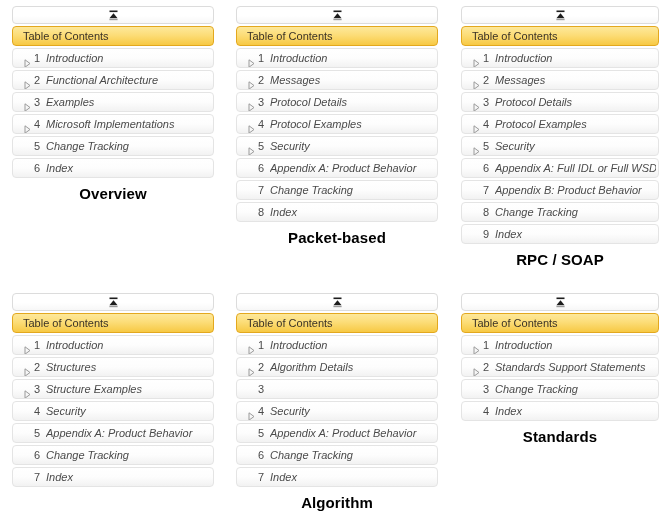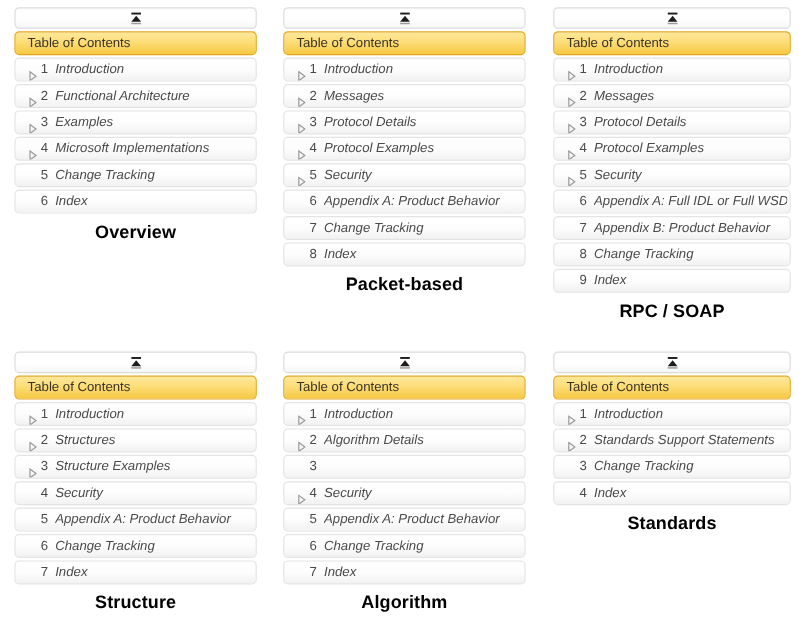--- a/index.html
+++ b/index.html
@@ -369,21 +369,20 @@
         <span class="label">Appendix A: Product Behavior</span>
       </div>
       <div class="toc-row">
         <span class="num">6</span>
         <span class="label">Change Tracking</span>
       </div>
       <div class="toc-row">
         <span class="num">7</span>
         <span class="label">Index</span>
       </div>
-      <div class="caption">Structure</div>
     </div>
     <div class="panel" style="left: 236px; top: 293px; width: 202px;">
       <div class="toc-header">
         <span class="collapse-icon">
           <svg viewBox="0 0 13 11" width="13" height="11" class="collapse-icon">
             <rect x="2.5" y="0.5" width="8" height="1.6" fill="#1d1d1d"></rect>
             <polygon points="6.5,3.2 10.6,8.2 2.4,8.2" fill="#1d1d1d"></polygon>
             <rect x="2.4" y="9.0" width="8.2" height="1.2" fill="#9b9b9b"></rect>
           </svg>
         </span>

